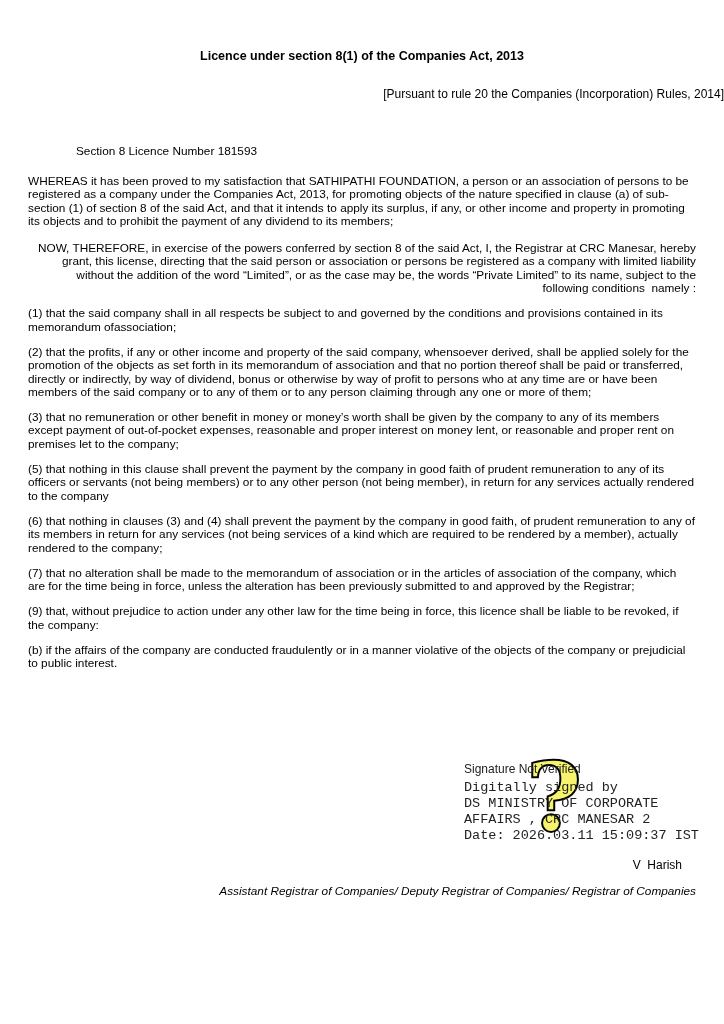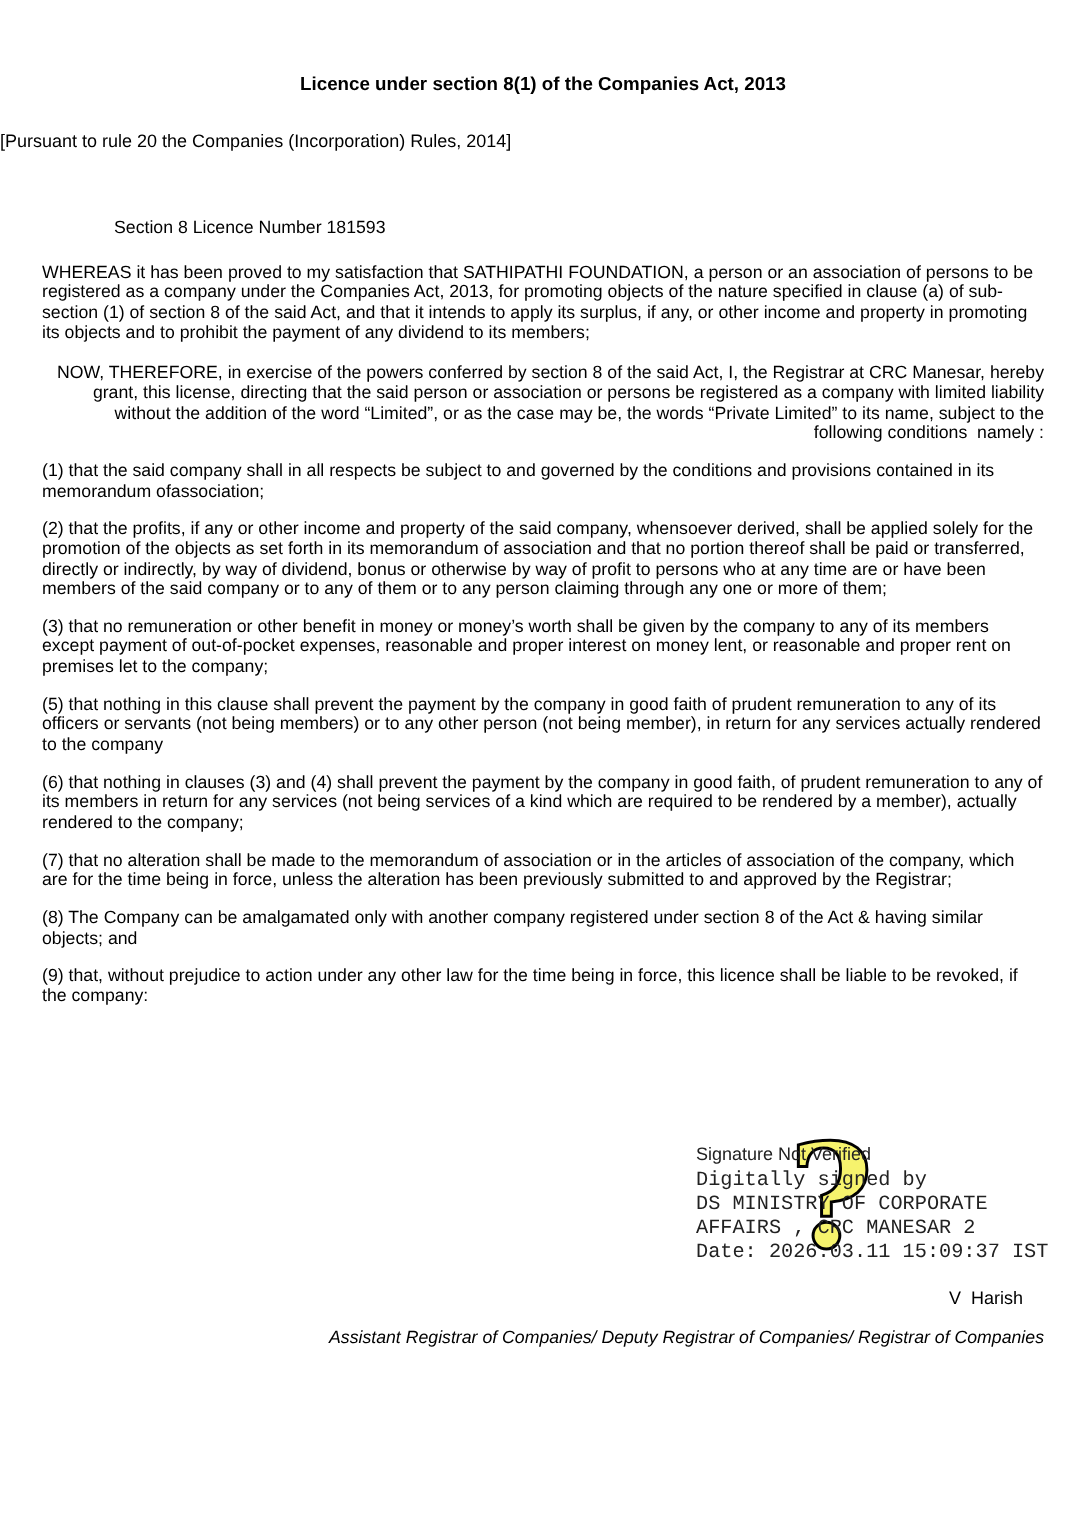--- a/index.html
+++ b/index.html
@@ -13,21 +13,21 @@
     color: #000000;
   }
   .title {
     padding-top: 49px;
     text-align: center;
     font-size: 12.5px;
     font-weight: bold;
   }
   .subtitle {
     margin-top: 24px;
-    text-align: left;
+    text-align: right;
     font-size: 12px;
   }
   .content { margin: 0 28px; }
   .licence-no {
     margin-top: 43px;
     font-size: 11.8px;
     margin-left: 48px;
   }
   .body-text {
     margin-top: 17px;
@@ -111,22 +111,22 @@
 
     <div class="body-text">
       <p class="para">WHEREAS it has been proved to my satisfaction that SATHIPATHI FOUNDATION, a person or an association of persons to be registered as a company under the Companies Act, 2013, for promoting objects of the nature specified in clause (a) of sub-section (1) of section 8 of the said Act, and that it intends to apply its surplus, if any, or other income and property in promoting its objects and to prohibit the payment of any dividend to its members;</p>
       <p class="para gap-xl">NOW, THEREFORE, in exercise of the powers conferred by section 8 of the said Act, I, the Registrar at CRC Manesar, hereby grant, this license, directing that the said person or association or persons be registered as a company with limited liability without the addition of the word “Limited”, or as the case may be, the words “Private Limited” to its name, subject to the following conditions  namely :</p>
       <p class="para gap-lg">(1) that the said company shall in all respects be subject to and governed by the conditions and provisions contained in its memorandum ofassociation;</p>
       <p class="para">(2) that the profits, if any or other income and property of the said company, whensoever derived, shall be applied solely for the promotion of the objects as set forth in its memorandum of association and that no portion thereof shall be paid or transferred, directly or indirectly, by way of dividend, bonus or otherwise by way of profit to persons who at any time are or have been members of the said company or to any of them or to any person claiming through any one or more of them;</p>
       <p class="para">(3) that no remuneration or other benefit in money or money’s worth shall be given by the company to any of its members except payment of out-of-pocket expenses, reasonable and proper interest on money lent, or reasonable and proper rent on premises let to the company;</p>
       <p class="para">(5) that nothing in this clause shall prevent the payment by the company in good faith of prudent remuneration to any of its officers or servants (not being members) or to any other person (not being member), in return for any services actually rendered to the company</p>
       <p class="para">(6) that nothing in clauses (3) and (4) shall prevent the payment by the company in good faith, of prudent remuneration to any of its members in return for any services (not being services of a kind which are required to be rendered by a member), actually rendered to the company;</p>
       <p class="para">(7) that no alteration shall be made to the memorandum of association or in the articles of association of the company, which are for the time being in force, unless the alteration has been previously submitted to and approved by the Registrar;</p>
-      <p class="para">(8) The Company can be amalgamated only with another company registered under section 8 of the Act &amp; having similar objects; and</p>
       <p class="para">(9) that, without prejudice to action under any other law for the time being in force, this licence shall be liable to be revoked, if the company:</p>
+      <p class="para">(b) if the affairs of the company are conducted fraudulently or in a manner violative of the objects of the company or prejudicial to public interest.</p>
     </div>
   </div>
 
   <div class="sig-stamp">
     <div class="qmark">?</div>
     <div class="sig-status">Signature Not Verified</div>
     <div class="sig-lines">
       <div>Digitally signed by</div>
       <div>DS MINISTRY OF CORPORATE</div>
       <div>AFFAIRS , CRC MANESAR 2</div>

